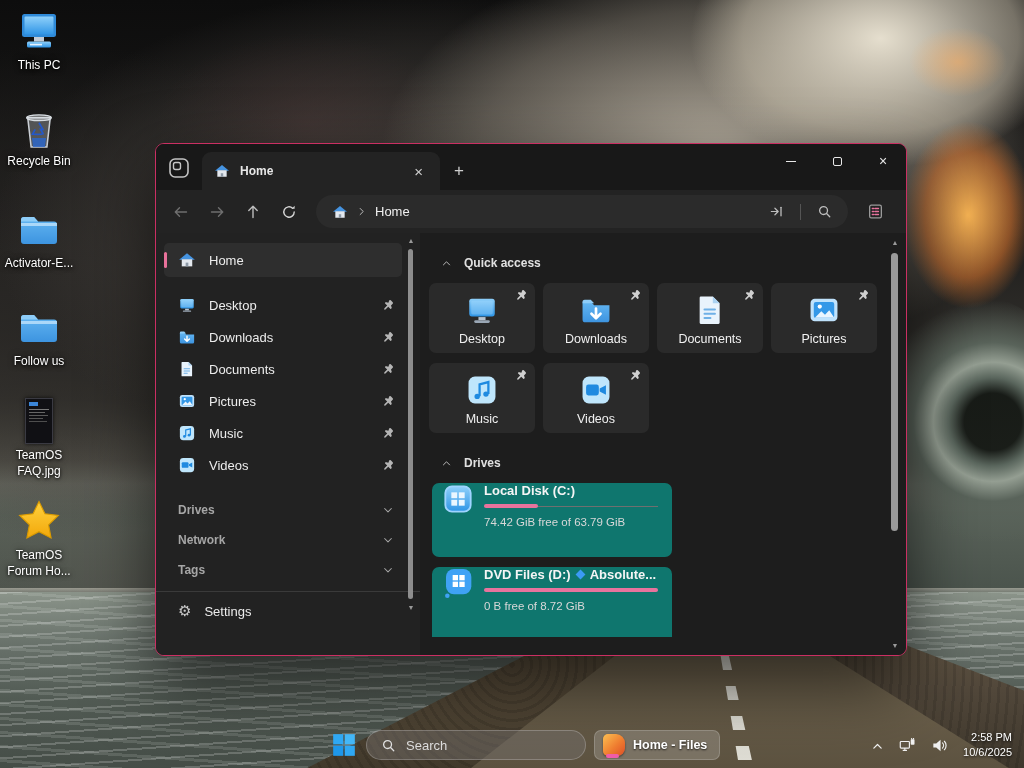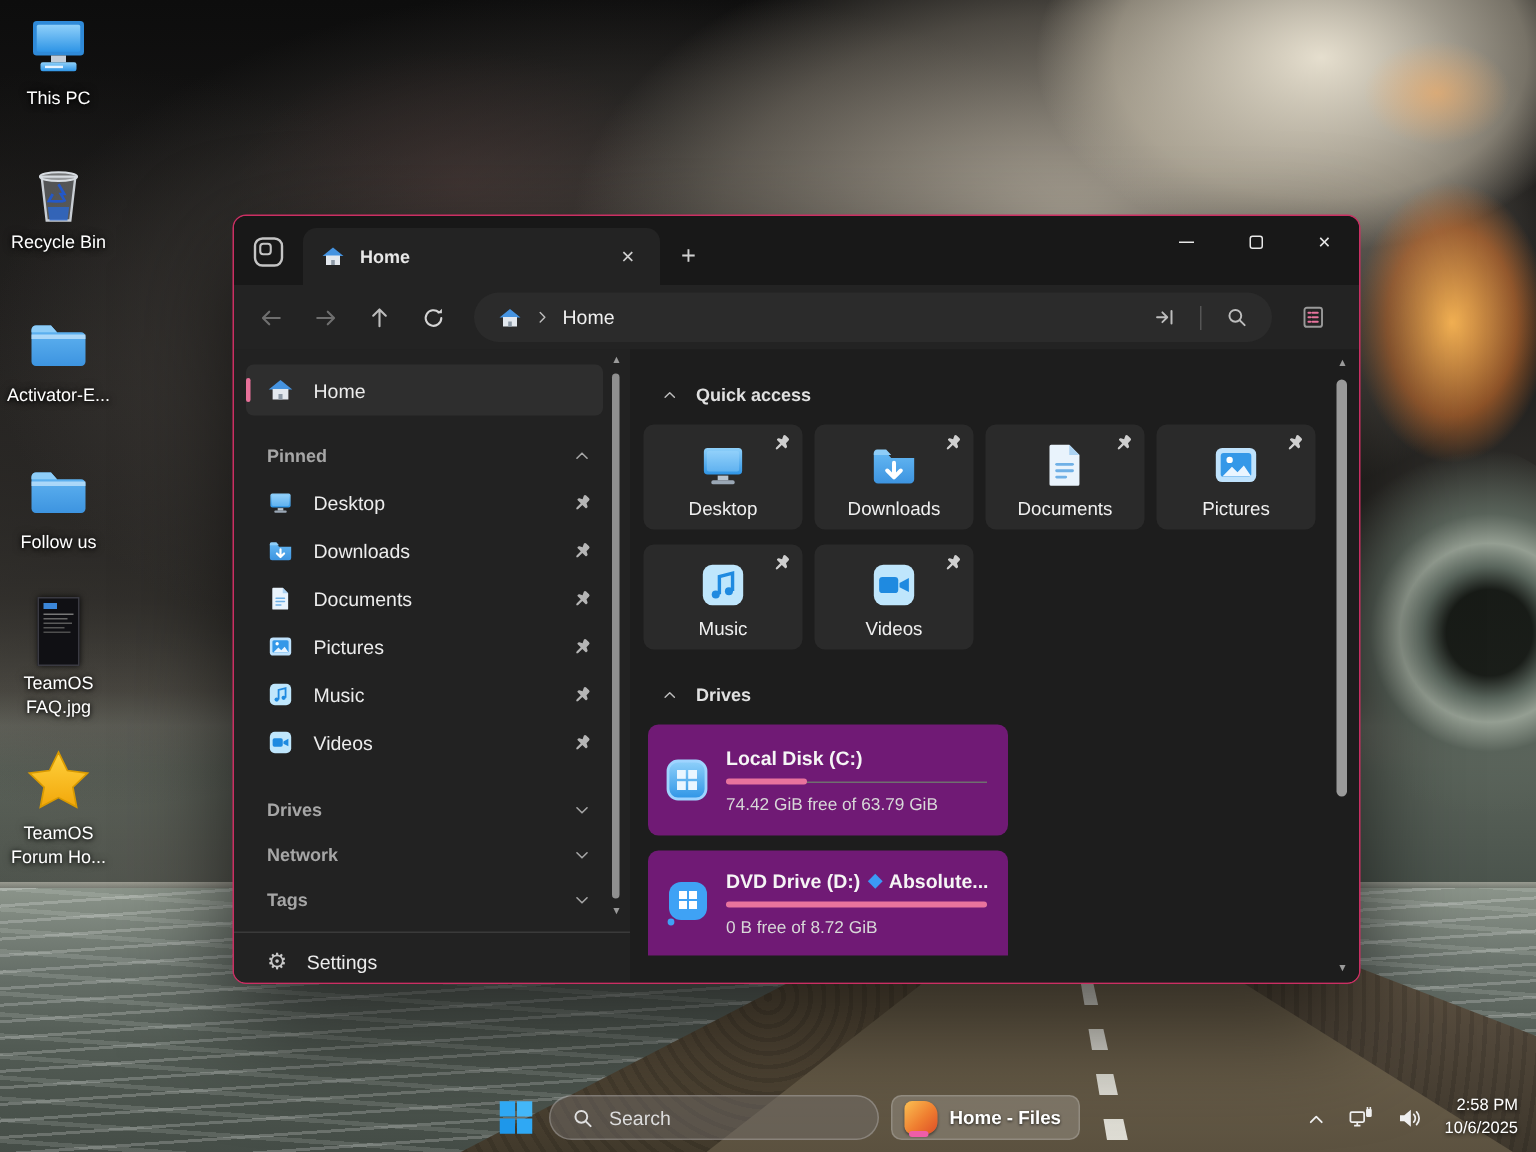--- a/index.html
+++ b/index.html
@@ -95,21 +95,21 @@
 
   .main { position:relative; flex:1; background:#1d1d1d; padding:18px 22px 0 9px; overflow:hidden; }
   .mhead { display:flex; align-items:center; gap:12px; height:24px; margin:0 0 8px 12px;
     font-size:12px; font-weight:bold; color:#e0e0e0; }
   .tilegrid { display:flex; flex-wrap:wrap; width:456px; margin-bottom:8px; }
   .tile { position:relative; width:106px; height:70px; margin:0 8px 10px 0; background:#2a2a2a; border-radius:7px;
     display:flex; flex-direction:column; align-items:center; justify-content:flex-end; padding-bottom:7px; }
   .tile .ticon { position:absolute; top:10px; left:50%; transform:translateX(-50%); }
   .tile .tlab { font-size:12.5px; color:#f0f0f0; }
   .tile .pin { position:absolute; top:6px; right:8px; color:#cfcfcf; }
-  .drivecard { display:flex; align-items:center; width:240px; height:74px; background:#701a75; border-radius:7px;
+  .drivecard { display:flex; align-items:flex-start; width:240px; height:74px; background:#0f766e; border-radius:7px;
     margin-bottom:10px; padding:0 14px 0 10px; gap:10px; }
   .dinfo { flex:1; min-width:0; }
   .dtitle { display:flex; align-items:center; gap:6px; font-size:13px; font-weight:bold; color:#f5f5f5; white-space:nowrap; }
   .diamond { width:7px; height:7px; background:#3b9af5; transform:rotate(45deg); flex:none; }
   .dbar { position:relative; height:5px; margin:6px 0 7px 0; }
   .dbar .track { position:absolute; left:0; right:0; top:2px; height:1px; background:#6f6f6f; }
   .dbar .fill { position:absolute; left:0; top:0; height:4px; border-radius:2px; background:#e8739d; }
   .dfree { font-size:11.5px; color:#d8d8d8; }
   .mscroll { position:absolute; right:5px; top:6px; bottom:6px; width:12px; }
   .mscroll .thumb { position:absolute; left:2px; top:14px; height:278px; width:7px; background:#9a9a9a; border-radius:4px; }
@@ -457,28 +457,20 @@
       <div class="srow sel">
         <span class="accent"></span>
         <span class="icon">
               <svg width="18" height="18" viewBox="0 0 24 24">
                 <use href="#i-house"></use>
               </svg>
             </span>
         <span>Home</span>
       </div>
       <div style="height:12px"></div>
-      <div class="shead">
-        <span>Pinned</span>
-        <span class="chev icon">
-              <svg width="12" height="12">
-                <use href="#i-chev"></use>
-              </svg>
-            </span>
-      </div>
       <div class="srow">
         <span class="icon">
               <svg width="18" height="18" viewBox="0 0 24 24">
                 <use href="#i-monitor"></use>
               </svg>
             </span>
         <span>Desktop</span>
         <span class="pin icon">
               <svg width="13" height="13">
                 <use href="#i-pin"></use>
@@ -704,21 +696,21 @@
           </div>
         </div>
         <div class="drivecard" style="height:70px;border-radius:7px 7px 0 0;margin-bottom:0">
           <span class="icon">
                 <svg width="32" height="32" viewBox="0 0 24 24">
                   <use href="#i-dvd"></use>
                 </svg>
               </span>
           <div class="dinfo">
             <div class="dtitle">
-              <span>DVD Drive (D:)</span>
+              <span>DVD Files (D:)</span>
               <span class="diamond"></span>
               <span>Absolute...</span>
             </div>
             <div class="dbar">
               <div class="track"></div>
               <div class="fill" style="width: 100%;"></div>
             </div>
             <div class="dfree">0 B free of 8.72 GiB</div>
           </div>
         </div>

